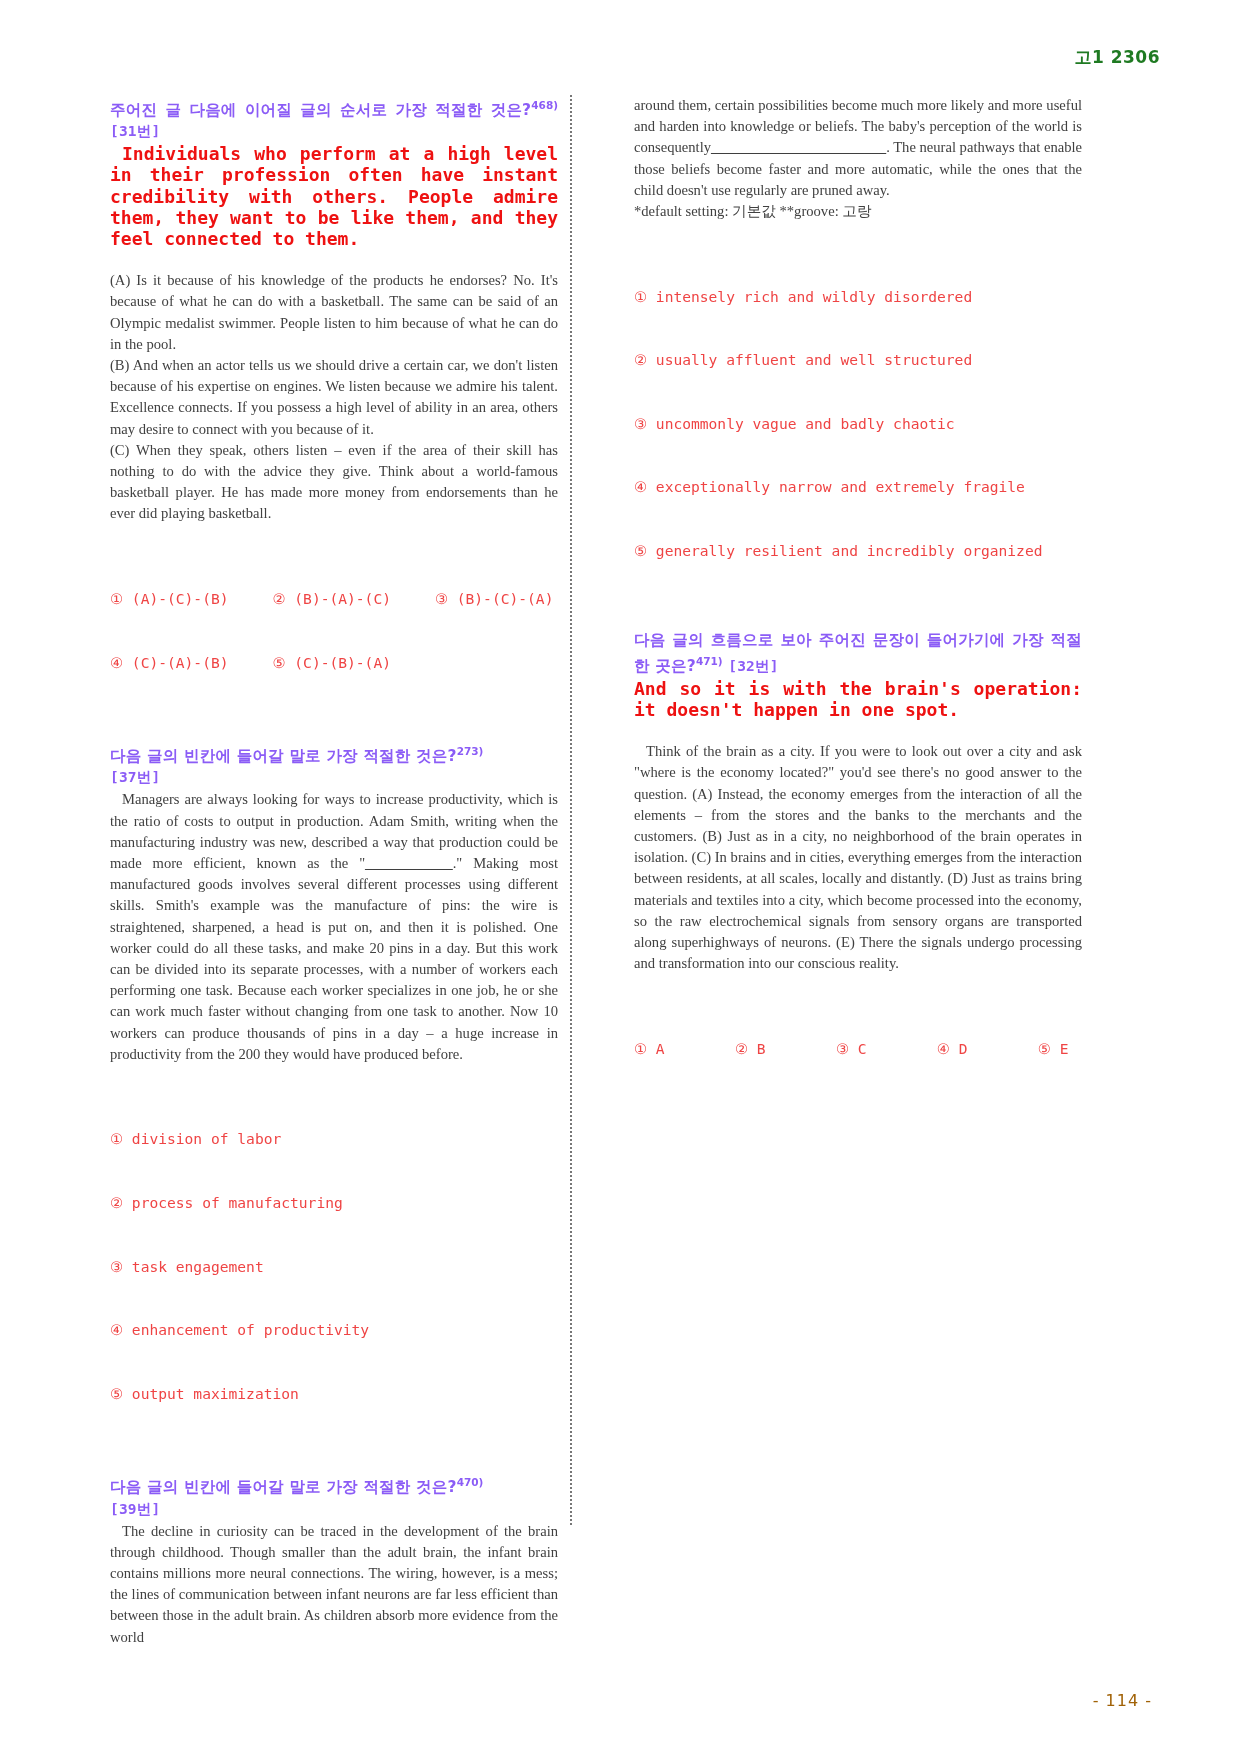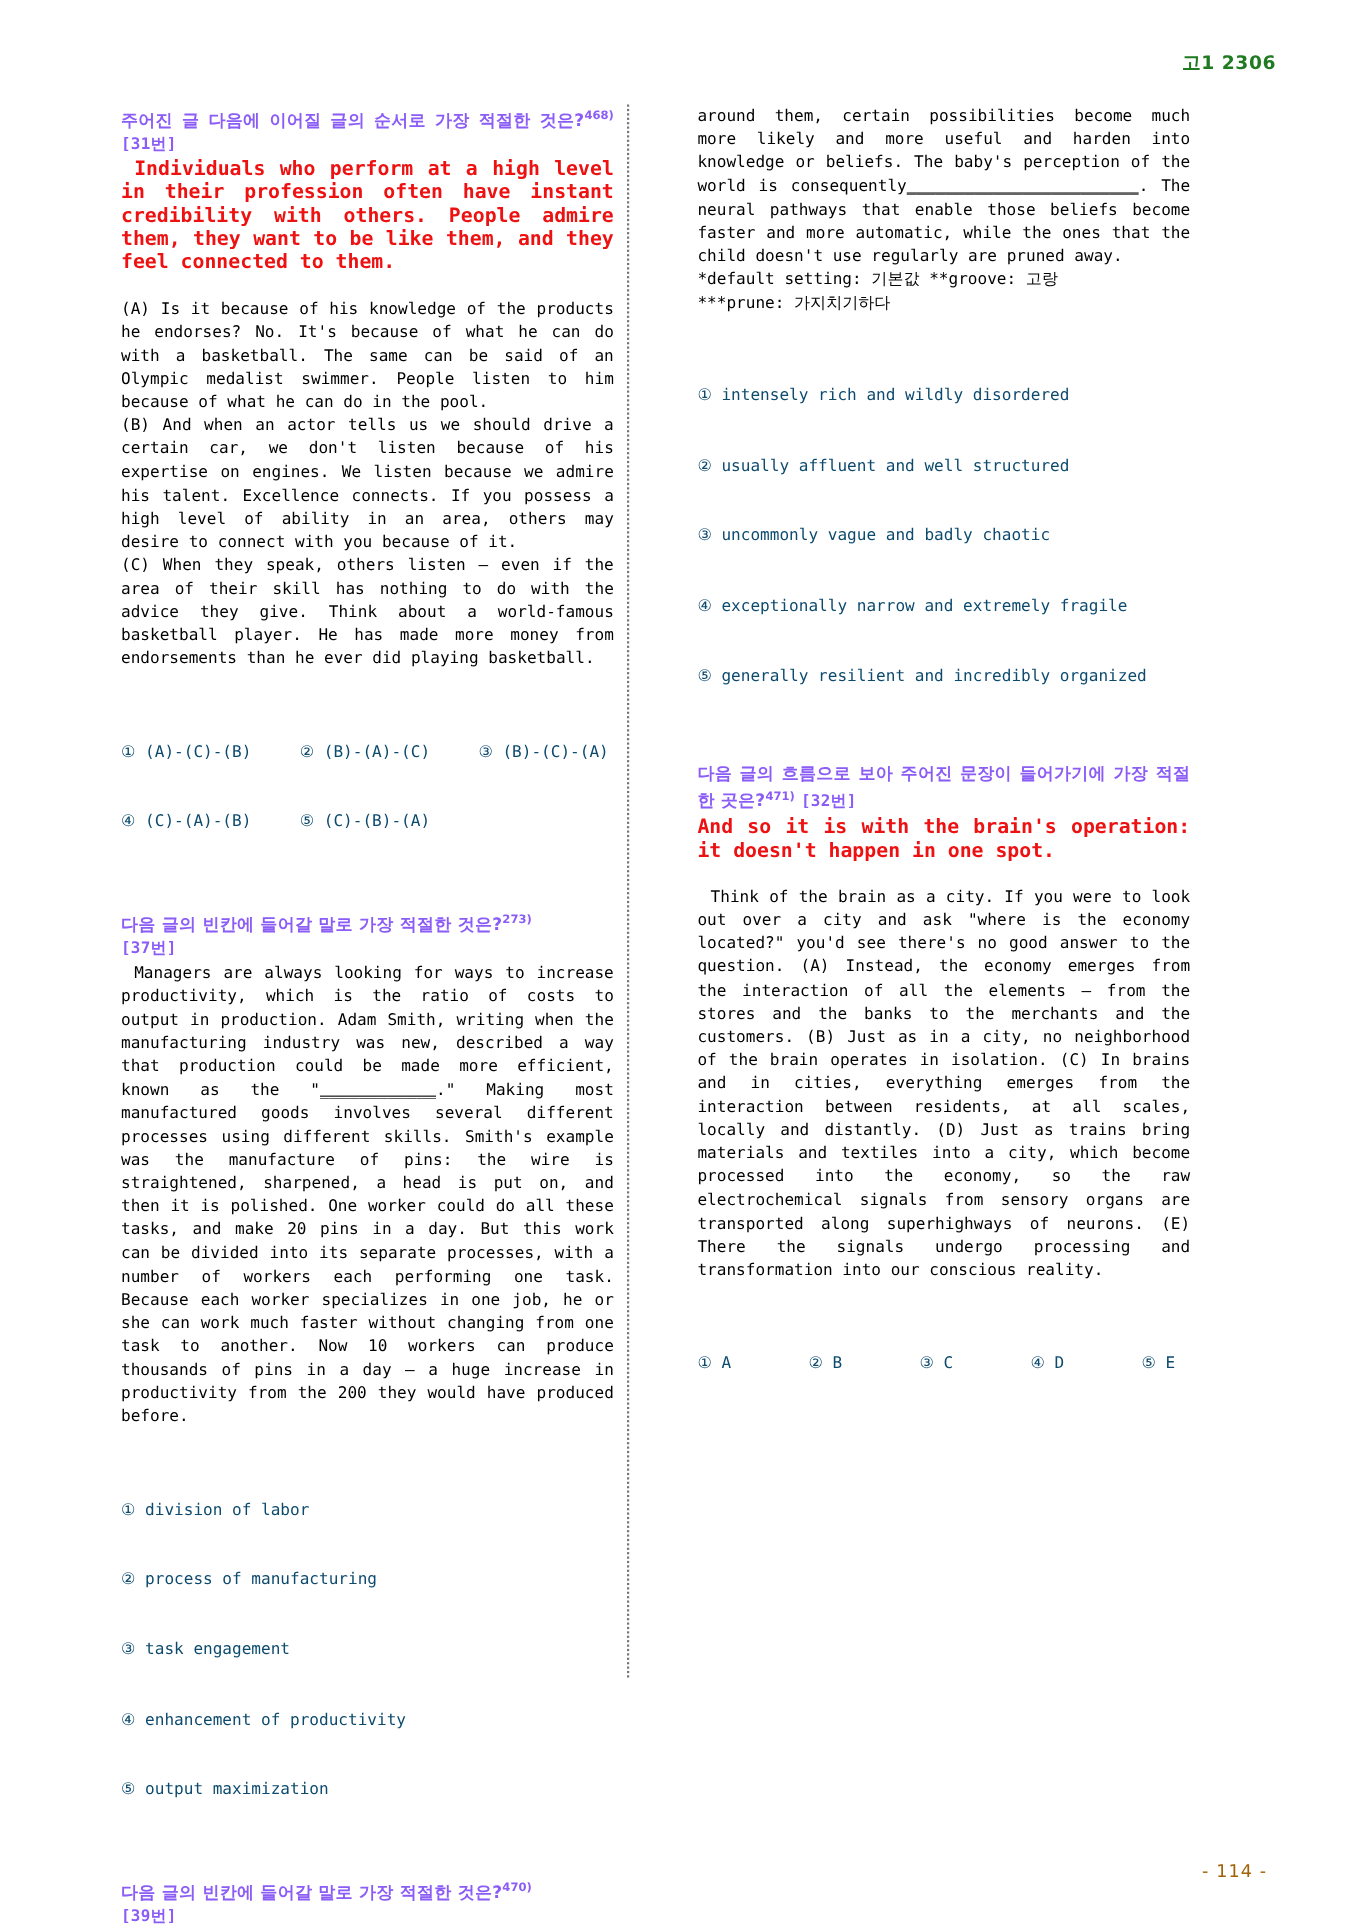--- a/index.html
+++ b/index.html
@@ -90,34 +90,35 @@
     font-size: 18px;
     line-height: 21.2px;
     margin: 0;
     text-align: justify;
     text-align-last: left;
     letter-spacing: 0px;
   }
   .redline.indent { text-indent: 12px; }
 
   .body {
-    color: #000000;
+    color: #404040;
     font-size: 14.6px;
     line-height: 21.2px;
     margin: 0;
     text-align: justify;
     text-align-last: left;
     word-spacing: 0px;
+    font-family: Liberation Serif, serif;
   }
   .body.indent { text-indent: 12px; }
 
   .choices {
     font-size: 14.6px;
     line-height: 21.2px;
-    color: #0c4a6e;
+    color: #ef4444;
     margin: 0;
     white-space: pre;
   }
   .choice-line { white-space: pre; }
 
   .gap-sm { height: 21px; }
   .gap-md { height: 26px; }
 
   .blank-ul {
     text-decoration: underline;
@@ -182,21 +183,20 @@
 
     </div>
 
     <div class="col-divider"></div>
 
     <div class="col col-right">
 
       <div>
         <p class="body"><span>around them, certain possibilities become much more likely and more useful and harden into knowledge or beliefs. The baby's perception of the world        is        consequently</span><span class="blank-ul">________________________</span><span>. The neural pathways that enable those beliefs become faster and more automatic, while the ones that the child doesn't use regularly are pruned away.</span></p>
         <p class="body">*default setting: 기본값 **groove: 고랑</p>
-        <p class="body">***prune: 가지치기하다</p>
         <div class="gap-sm"></div>
         <div class="choices">
           <div class="choice-line">① intensely rich and wildly disordered</div>
           <div class="choice-line">② usually affluent and well structured</div>
           <div class="choice-line">③ uncommonly vague and badly chaotic</div>
           <div class="choice-line">④ exceptionally narrow and extremely fragile</div>
           <div class="choice-line">⑤ generally resilient and incredibly organized</div>
         </div>
       </div>
 

